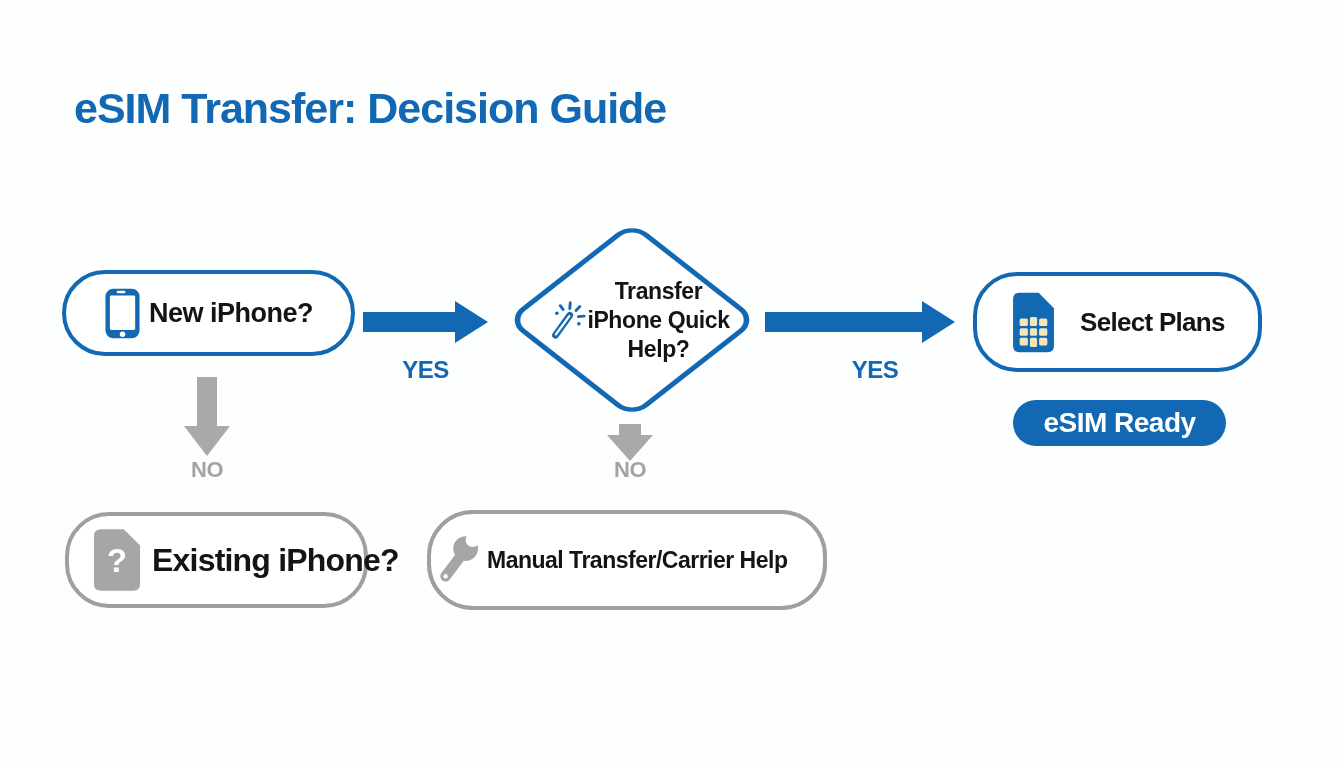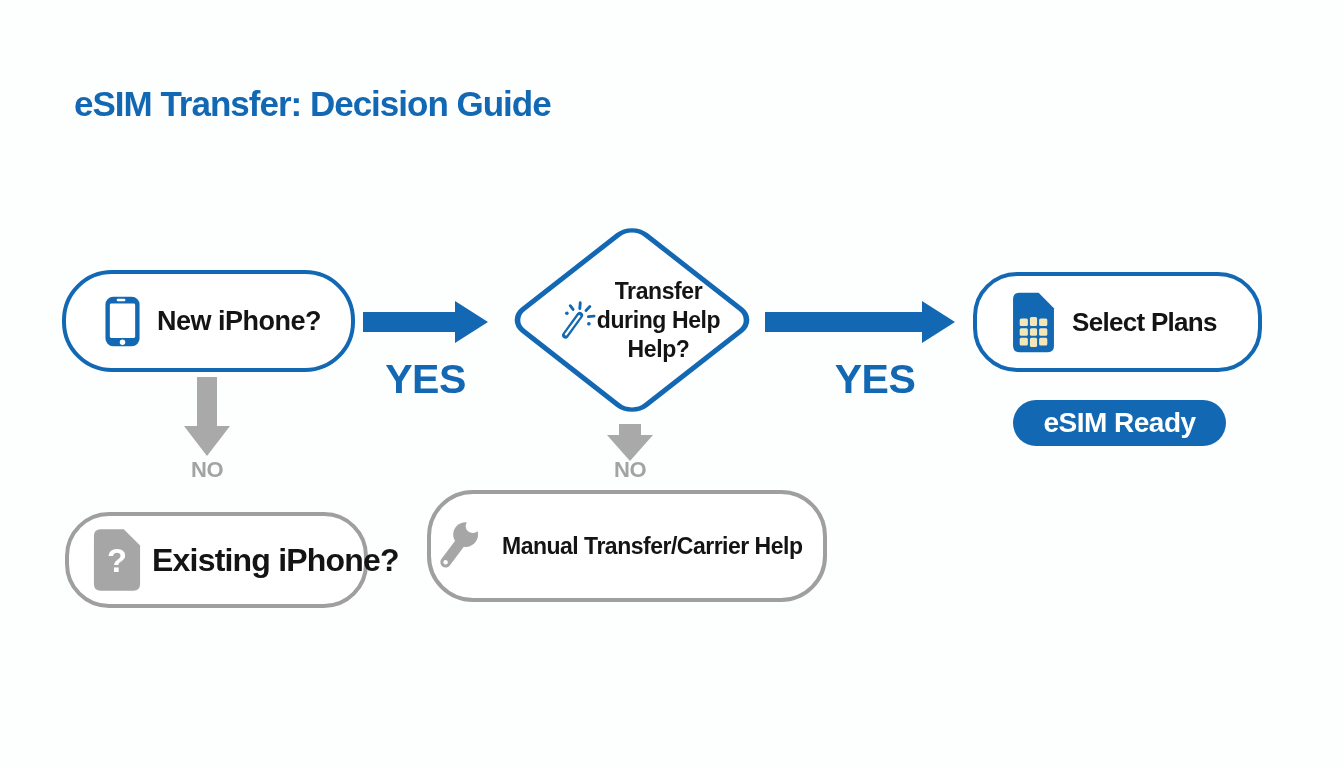--- a/index.html
+++ b/index.html
@@ -12,38 +12,38 @@
     --bg:#fdfefe;
   }
   *{margin:0;padding:0;box-sizing:border-box;}
   body{background:#e9e9e9;font-family:"Liberation Sans",sans-serif;}
   .stage{
     position:relative;width:1344px;height:768px;background:var(--bg);
     overflow:hidden;
   }
   .title{
     position:absolute;left:74px;top:84px;
-    font-size:35px;font-weight:bold;color:var(--blue);
+    font-size:43px;font-weight:bold;color:var(--blue);
     letter-spacing:-1px;white-space:nowrap;
   }
   .node{
     position:absolute;background:#fff;display:flex;align-items:center;
   }
   .blue-node{border:4px solid var(--blue);}
   .gray-node{border:4px solid var(--border-gray);}
   .node-label{
     font-weight:bold;color:var(--text);white-space:nowrap;
   }
-  #node-new-iphone{left:62px;top:270px;width:293px;height:102px;border-radius:50px;padding-left:38px;gap:16px;}
+  #node-new-iphone{left:62px;top:270px;width:293px;height:86px;border-radius:50px;padding-left:38px;gap:8px;}
   #node-new-iphone .node-label{font-size:27px;letter-spacing:-0.5px;}
-  #node-select-plans{left:973px;top:272px;width:289px;height:100px;border-radius:44px;padding-left:34px;gap:16px;}
+  #node-select-plans{left:973px;top:272px;width:289px;height:100px;border-radius:44px;padding-left:34px;gap:24px;}
   #node-select-plans .node-label{font-size:26px;letter-spacing:-0.7px;}
   #node-existing{left:65px;top:512px;width:303px;height:96px;border-radius:44px;padding-left:23px;gap:10px;}
   #node-existing .node-label{font-size:32px;letter-spacing:-0.8px;}
-  #node-manual{left:427px;top:490px;width:400px;height:112px;border-radius:46px;padding-left:6px;gap:23px;}
+  #node-manual{left:427px;top:510px;width:400px;height:100px;border-radius:46px;padding-left:6px;gap:8px;}
   #node-manual .node-label{font-size:23px;letter-spacing:-0.5px;}
 
   .diamond{position:absolute;left:505px;top:221px;width:253px;height:198px;}
   .diamond-shape{
     position:absolute;left:50%;top:50%;width:160px;height:160px;
     margin:-80px 0 0 -80px;background:#fff;
     border:5px solid var(--blue);border-radius:20px;
     transform:scale(1.119,0.876) rotate(45deg);
   }
   .diamond-content{
@@ -52,21 +52,21 @@
   }
   .diamond-text{
     display:flex;flex-direction:column;align-items:center;
     font-size:23px;line-height:29px;font-weight:bold;color:var(--text);letter-spacing:-0.4px;
   }
 
   .arrow{position:absolute;}
   .edge-label{
     position:absolute;font-weight:bold;text-align:center;white-space:nowrap;
   }
-  .edge-yes{color:var(--blue);font-size:41px;letter-spacing:-0.5px;}
+  .edge-yes{color:var(--blue);font-size:24px;letter-spacing:-0.5px;}
   .edge-no{color:var(--label-gray);font-size:22px;letter-spacing:-0.5px;}
   #yes-arrow-1{left:363px;top:300px;width:125px;height:44px;}
   #yes-label-1{left:363px;top:356px;width:125px;}
   #yes-arrow-2{left:765px;top:300px;width:190px;height:44px;}
   #yes-label-2{left:780px;top:356px;width:190px;}
   #no-arrow-1{left:183px;top:377px;width:48px;height:80px;}
   #no-label-1{left:171px;top:457px;width:72px;}
   #no-arrow-2{left:606px;top:424px;width:48px;height:38px;}
   #no-label-2{left:594px;top:457px;width:72px;}
 
@@ -122,21 +122,21 @@
             <line x1="34.5" y1="13" x2="38.5" y2="9"></line>
             <line x1="37" y1="19.5" x2="43" y2="19"></line>
             <line x1="21" y1="12" x2="18" y2="8"></line>
           </g>
           <circle cx="14.5" cy="16" r="1.9" class="f-blue"></circle>
           <circle cx="37.5" cy="27" r="1.9" class="f-blue"></circle>
         </svg>
       </span>
       <span class="diamond-text">
         <span>Transfer</span>
-        <span>during Help</span>
+        <span>iPhone Quick</span>
         <span>Help?</span>
       </span>
     </div>
   </div>
 
   <div class="arrow" id="yes-arrow-2">
     <svg width="190" height="44" viewBox="0 0 190 44">
       <polygon class="f-blue" points="0,12 157,12 157,1 190,22 157,43 157,32 0,32"></polygon>
     </svg>
   </div>

